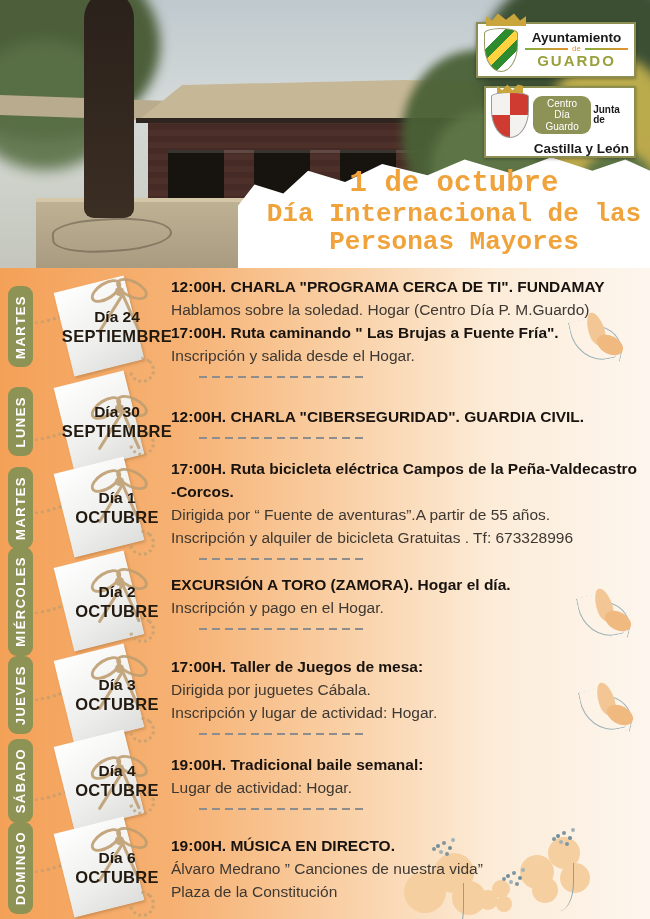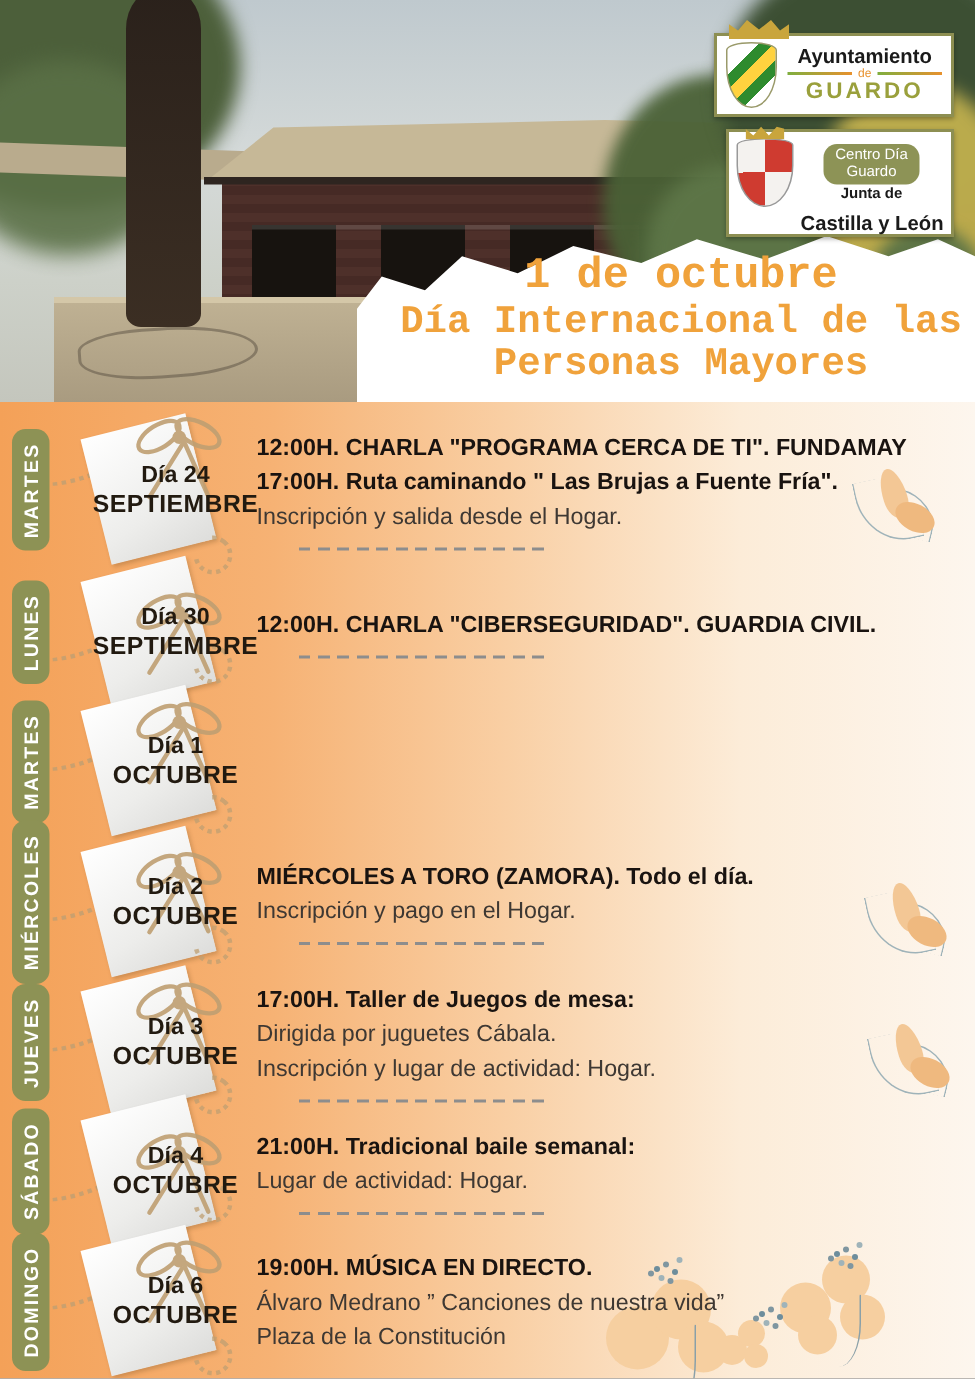--- a/index.html
+++ b/index.html
@@ -62,21 +62,21 @@
   .logo1-l2::before,.logo1-l2::after{content:"";flex:1;height:2px;
     background:linear-gradient(90deg,#7fae3f,#e8912d);}
   .logo1-l3{font-size:15px;font-weight:bold;color:#9aa03c;letter-spacing:2px;}
   .logo2{right:14px;top:86px;width:152px;height:72px;padding:4px 5px;display:flex;flex-wrap:wrap;align-items:center;gap:4px;}
   .shield2wrap{position:relative;width:38px;flex:0 0 auto;}
   .crown2{position:absolute;left:6px;top:-8px;width:26px;height:9px;background:#c9a53c;
     clip-path:polygon(0 100%,0 20%,20% 70%,40% 5%,60% 70%,80% 5%,100% 20%,100% 100%);}
   .shield2{width:38px;height:46px;border:1px solid #999;
     background:conic-gradient(#cf3b30 0 90deg,#f4f2ef 90deg 180deg,#cf3b30 180deg 270deg,#f4f2ef 270deg 360deg);
     border-radius:50% 50% 50% 50%/10% 10% 60% 60%;}
-  .logo2-right{flex:1;display:flex;flex-direction:column;align-items:center;gap:2px;}
+  .logo2-right{flex:1;display:flex;flex-direction:row;align-items:center;gap:2px;}
   .badge{background:#8d9356;color:#fff;border-radius:9px;padding:2px 8px;text-align:center;
     font-size:10px;line-height:1.15;}
   .logo2-l1{font-size:10px;font-weight:bold;color:#1a1a1a;line-height:1;}
   .logo2-l2{width:100%;text-align:right;font-size:13.5px;font-weight:bold;color:#1a1a1a;line-height:1;}
 
   
   .schedule{position:relative;width:650px;height:651px;
     background:linear-gradient(90deg,#f4a158 0%,#f6b274 28%,#f9cfa4 52%,#fcecd8 76%,#fdf6ee 100%);}
   .row{position:relative;display:flex;align-items:center;overflow:visible;}
   .row-0{height:117px;}.row-1{height:73px;}.row-2{height:100px;}.row-3{height:87px;}
@@ -204,20 +204,21 @@
               <i class="tail t2"></i>
       </div>
       <i class="curl"></i>
       <div class="datetext">
         <span class="d1">Día 24</span>
         <span class="d2">SEPTIEMBRE</span>
       </div>
     </div>
     <div class="events">
             <div class="line b">12:00H. CHARLA "PROGRAMA CERCA DE TI". FUNDAMAY</div>
+            <div class="line">Hablamos sobre la soledad. Hogar (Centro Día P. M.Guardo)</div>
             <div class="line b">17:00H. Ruta caminando " Las Brujas a Fuente Fría".</div>
             <div class="line">Inscripción y salida desde el Hogar.</div>
             <div class="sep"></div>
           </div>
   </div>
         <div class="row row-1">
     <div class="pill">
       <span class="pill-text">LUNES</span>
     </div>
     <div class="tagcell">
@@ -254,20 +255,26 @@
               <i class="knot"></i>
               <i class="tail t1"></i>
               <i class="tail t2"></i>
       </div>
       <i class="curl"></i>
       <div class="datetext">
         <span class="d1">Día 1</span>
         <span class="d2">OCTUBRE</span>
       </div>
     </div>
+    <div class="events">
+            <div class="line b">17:00H. Ruta  bicicleta eléctrica Campos de la Peña-Valdecastro -Corcos.</div>
+            <div class="line">Dirigida por “ Fuente de aventuras”.A partir de 55 años.</div>
+            <div class="line">Inscripción y alquiler de bicicleta Gratuitas . Tf: 673328996</div>
+            <div class="sep"></div>
+          </div>
   </div>
         <div class="row row-3">
     <div class="pill">
       <span class="pill-text">MIÉRCOLES</span>
     </div>
     <div class="tagcell">
       <i class="ropeline"></i>
       <div class="paper"></div>
       <div class="bow">
         <i class="loop l1"></i>
@@ -276,21 +283,21 @@
               <i class="tail t1"></i>
               <i class="tail t2"></i>
       </div>
       <i class="curl"></i>
       <div class="datetext">
         <span class="d1">Día 2</span>
         <span class="d2">OCTUBRE</span>
       </div>
     </div>
     <div class="events">
-            <div class="line b">MIÉRCOLES A TORO (ZAMORA). Todo el día.</div>
+            <div class="line b">EXCURSIÓN A TORO (ZAMORA). Hogar el día.</div>
             <div class="line">Inscripción y pago en el Hogar.</div>
             <div class="sep"></div>
           </div>
   </div>
         <div class="row row-4">
     <div class="pill">
       <span class="pill-text">JUEVES</span>
     </div>
     <div class="tagcell">
       <i class="ropeline"></i>
@@ -329,21 +336,21 @@
               <i class="tail t1"></i>
               <i class="tail t2"></i>
       </div>
       <i class="curl"></i>
       <div class="datetext">
         <span class="d1">Día 4</span>
         <span class="d2">OCTUBRE</span>
       </div>
     </div>
     <div class="events">
-            <div class="line b">21:00H. Tradicional baile semanal:</div>
+            <div class="line b">19:00H. Tradicional baile semanal:</div>
             <div class="line">Lugar de actividad: Hogar.</div>
             <div class="sep"></div>
           </div>
   </div>
         <div class="row row-6">
     <div class="pill">
       <span class="pill-text">DOMINGO</span>
     </div>
     <div class="tagcell">
       <i class="ropeline"></i>

